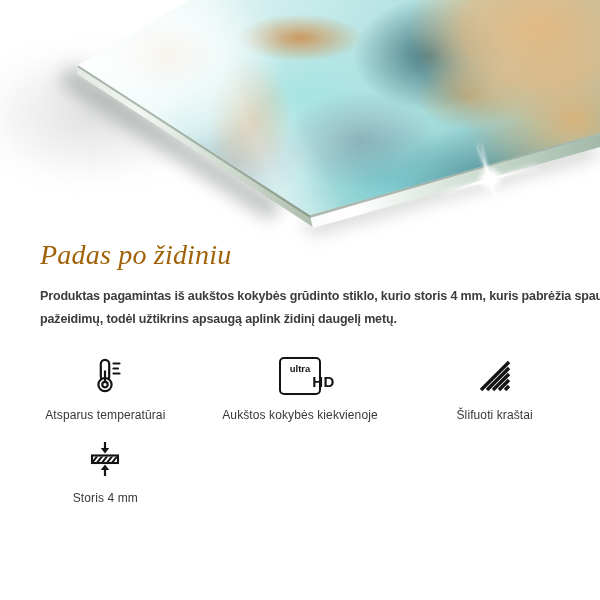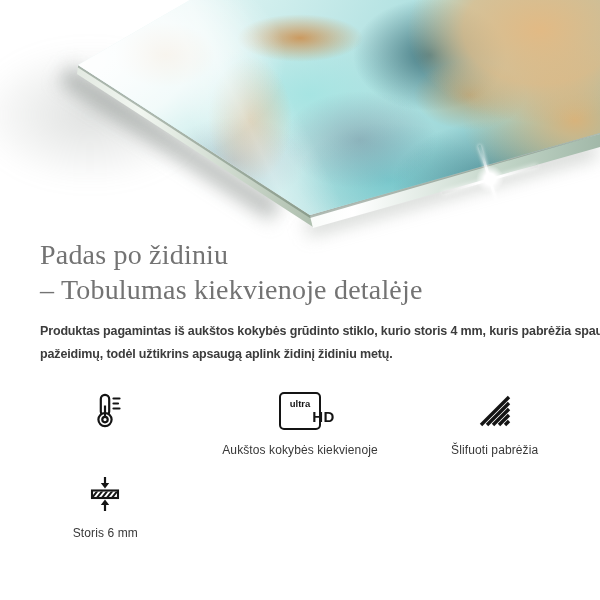--- a/index.html
+++ b/index.html
@@ -67,21 +67,21 @@
   .sparkle .ray2 { position:absolute; left:14px; top:47.8px; width:72px; height:2.5px;
     border-radius:2px; transform:rotate(73deg);
     background:linear-gradient(90deg, rgba(255,255,255,0), #ffffff 40% 60%, rgba(255,255,255,0));
     box-shadow:0 0 4px rgba(255,255,255,.9); }
   .sparkle .glow { position:absolute; left:36px; top:35px; width:28px; height:28px;
     background:radial-gradient(circle, #ffffff 0 28%, rgba(255,255,255,0) 70%); }
 
   
   .content { padding:0 26px 0 40px; }
   h1 { margin-top:7px; font-family:"Liberation Serif", serif; font-weight:400;
-       font-size:28px; line-height:35px; color:#737373; letter-spacing:.2px; }
+       font-size:28px; line-height:35px; color:#a16207; letter-spacing:.2px;font-style:italic; }
   .desc { margin-top:13px; }
   .desc .line { font-size:12.5px; font-weight:bold; color:#3c3c3c;
                 line-height:23px; letter-spacing:-.15px; white-space:nowrap; }
 
   
   .features { margin-top:24px; display:grid; grid-template-columns:repeat(3,1fr);
               row-gap:16px; width:600px; margin-left:-40px; padding:0 8px; }
   .feature { display:flex; flex-direction:column; align-items:center; }
   .f-icon { height:42px; display:flex; align-items:center; justify-content:center; }
   .f-label { margin-top:11px; font-size:12px; color:#383838; letter-spacing:.1px; }
@@ -107,42 +107,42 @@
   <div class="sparkle">
     <div class="ray1"></div>
     <div class="ray2"></div>
     <div class="glow"></div>
   </div>
 </div>
 
 <div class="content">
   <h1>
     <span style="display:block">Padas po židiniu</span>
-    <span style="display:block">– Tobulumas kiekvienoje detalėje</span>
   </h1>
 
   <div class="desc">
     <div class="line">Produktas pagamintas iš aukštos kokybės grūdinto stiklo, kurio storis 4 mm, kuris pabrėžia spau-</div>
-    <div class="line">pažeidimų, todėl užtikrins apsaugą aplink židinį židiniu metų.</div>
+    <div class="line">pažeidimų, todėl užtikrins apsaugą aplink židinį daugelį metų.</div>
   </div>
 
   <div class="features">
 
     <div class="feature">
       <div class="f-icon">
         <svg width="40" height="40" viewBox="0 0 40 40" fill="none" stroke="#141414" stroke-width="2.2">
           <rect x="15.8" y="3.8" width="8.4" height="21" rx="4.2" fill="#fff"></rect>
           <circle cx="20" cy="28.6" r="6.6" fill="#fff"></circle>
           <circle cx="20" cy="28.6" r="2.7"></circle>
           <line x1="20" y1="14.5" x2="20" y2="25.9"></line>
           <line x1="28.5" y1="7.5" x2="34.5" y2="7.5" stroke-linecap="round"></line>
           <line x1="28.5" y1="12.5" x2="33" y2="12.5" stroke-linecap="round"></line>
           <line x1="28.5" y1="17.5" x2="34.5" y2="17.5" stroke-linecap="round"></line>
         </svg>
       </div>
+      <div class="f-label">Atsparus temperatūrai</div>
     </div>
 
     <div class="feature">
       <div class="f-icon">
         <div class="hd-box">
           <span class="t1">ultra</span>
           <span class="t2">HD</span>
         </div>
       </div>
       <div class="f-label">Aukštos kokybės kiekvienoje</div>
@@ -153,21 +153,21 @@
     <div class="feature">
       <div class="f-icon">
         <svg width="40" height="40" viewBox="0 0 40 40" stroke="#141414" stroke-width="3.4">
           <line x1="6" y1="34" x2="34" y2="6"></line>
           <line x1="12" y1="34" x2="34" y2="12"></line>
           <line x1="18" y1="34" x2="34" y2="18"></line>
           <line x1="24" y1="34" x2="34" y2="24"></line>
           <line x1="30" y1="34" x2="34" y2="30"></line>
         </svg>
       </div>
-      <div class="f-label">Šlifuoti pabrėžia</div>
+      <div class="f-label">Šlifuoti kraštai</div>
     </div>
 
     <div class="feature">
       <div class="f-icon">
         <svg width="40" height="40" viewBox="0 0 40 40" fill="none" stroke="#141414" stroke-width="2.2">
           <line x1="20" y1="3" x2="20" y2="9.5"></line>
           <polygon points="15.8,9 24.2,9 20,14.4" fill="#141414" stroke="none"></polygon>
           <defs>
               <clipPath id="barclip">
                 <rect x="8" y="17.5" width="24" height="5.5"></rect>
@@ -178,17 +178,17 @@
             <line x1="11" y1="25" x2="19" y2="15"></line>
             <line x1="16" y1="25" x2="24" y2="15"></line>
             <line x1="21" y1="25" x2="29" y2="15"></line>
             <line x1="26" y1="25" x2="34" y2="15"></line>
           </g>
           <rect x="7" y="16.5" width="26" height="7.5" stroke-width="2.1"></rect>
           <line x1="20" y1="37" x2="20" y2="30.5"></line>
           <polygon points="15.8,31 24.2,31 20,25.6" fill="#141414" stroke="none"></polygon>
         </svg>
       </div>
-      <div class="f-label">Storis 6 mm</div>
+      <div class="f-label">Storis 4 mm</div>
     </div>
 
   </div>
 </div>
 
 </body></html>

